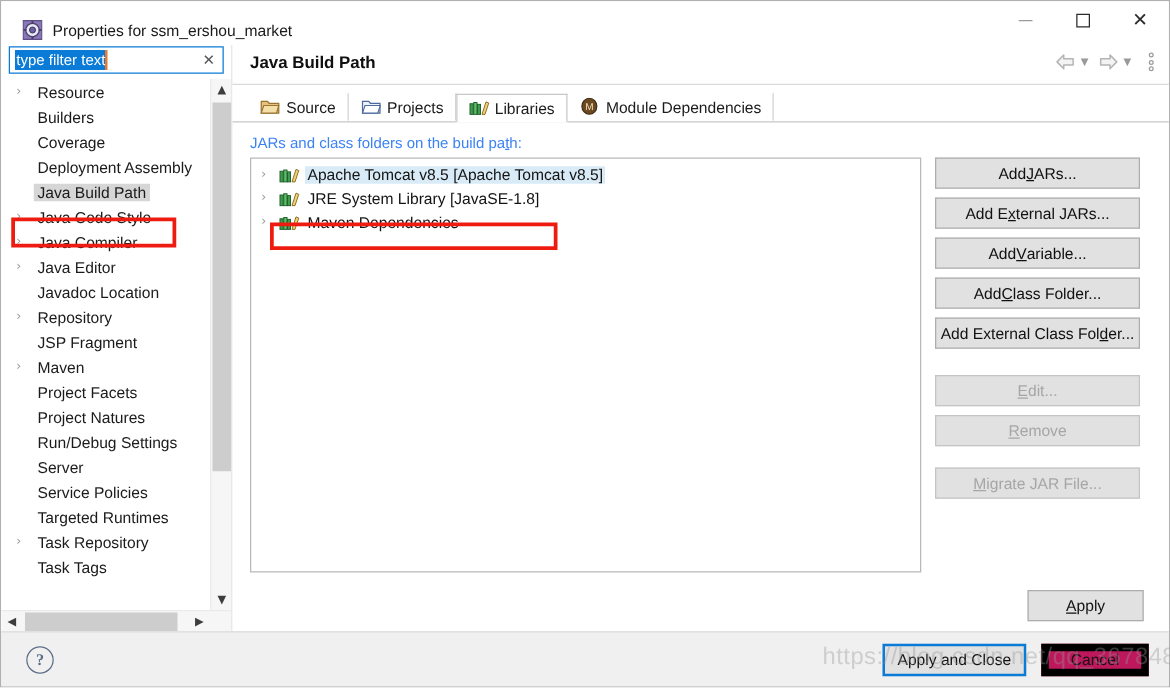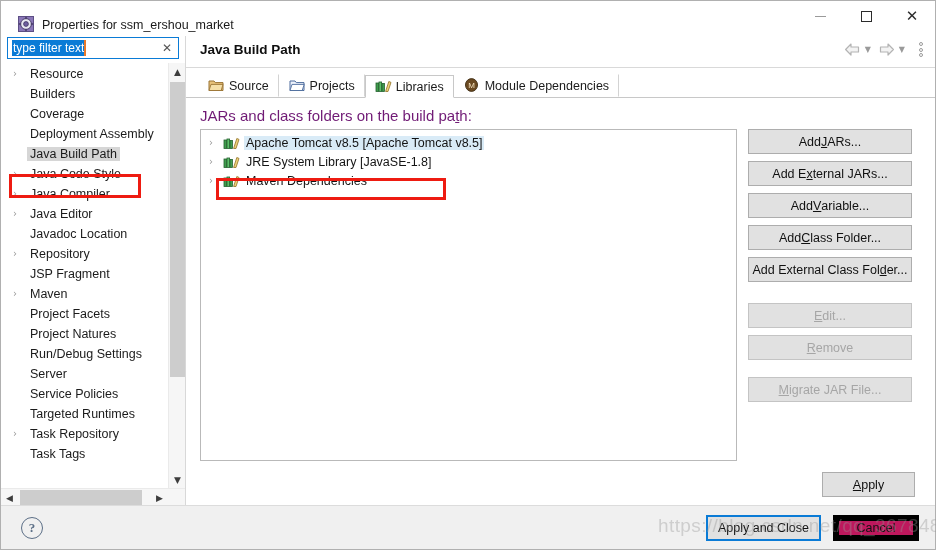--- a/index.html
+++ b/index.html
@@ -218,21 +218,21 @@
     z-index: 2;
   }
   .tab-ico { width: 16px; height: 15px; flex: none; display:block; }
 
   .content-area {
     flex: 1; position: relative;
     padding: 9px 10px 0 14px;
     display: flex; flex-direction: column;
   }
   .section-label {
-    font-size: 15px; color: #701a75; margin-bottom: 5px;
+    font-size: 12px; color: #3b82f6; margin-bottom: 5px;
   }
   .section-label u { text-decoration: underline; }
 
   .main-row { display: flex; gap: 11px; flex: 1; min-height: 0; }
 
   .listbox {
     width: 537px; min-width: 537px;
     border: 1px solid #b9b9b9;
     background: #ffffff;
     position: relative;

